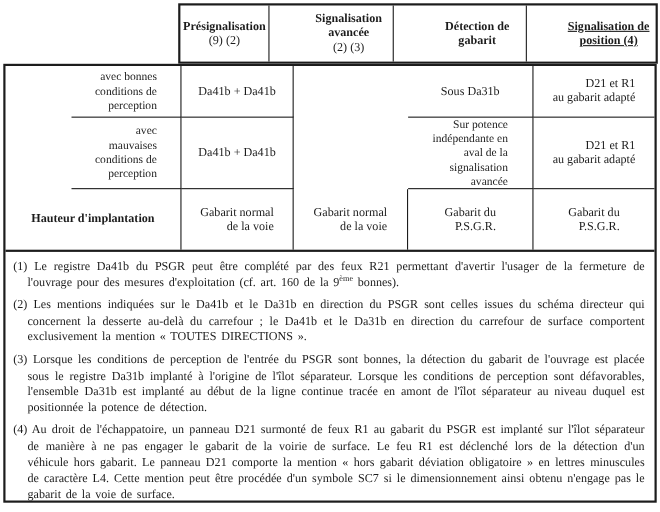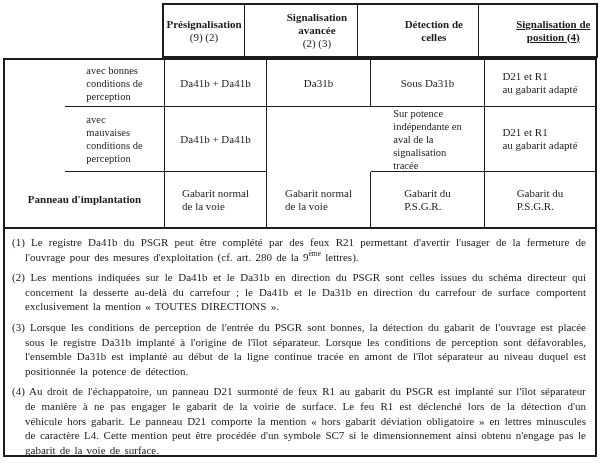--- a/index.html
+++ b/index.html
@@ -42,21 +42,21 @@
   .grid{
     display:grid;
     grid-template-columns:60px 100px 102px 104px 114px 110px;
     grid-template-rows:47px 65px 55px;
   }
   .cell{
     box-sizing:border-box;
     border-right:1px solid #1c1c1c;
     border-bottom:1px solid #1c1c1c;
     display:flex;align-items:center;justify-content:center;
-    text-align:left;font-size:11px;line-height:13px;
+    text-align:right;font-size:11px;line-height:13px;
     white-space:pre-line;
     padding:1px 2px;
   }
   .cell.last-col{border-right:none;}
   .cell.last-row{border-bottom:none;}
   .cell.bold{font-weight:bold;}
   .cell.group-label{grid-row:1 / 3;grid-column:1;}
   .cell.footer-label{grid-row:3;grid-column:1 / 3;}
   .cond{font-size:10.5px;}
 
@@ -88,66 +88,65 @@
       <span class="hc-title">Présignalisation</span>
       <span class="hc-sub">(9) (2)</span>
     </div>
     <div class="header-cell hc-2">
       <span class="hc-title">Signalisation
 avancée</span>
       <span class="hc-sub">(2) (3)</span>
     </div>
     <div class="header-cell hc-3">
       <span class="hc-title">Détection de
-celles</span>
+gabarit</span>
     </div>
     <div class="header-cell hc-4">
       <span class="hc-title">Signalisation de
 position  (4)</span>
     </div>
   </div>
 
   <div class="body-box">
     <div class="grid">
 
 
       <div class="cell cond" style="grid-row:1;grid-column:2;">avec bonnes
 conditions de
 perception</div>
       <div class="cell" style="grid-row:1;grid-column:3;">Da41b + Da41b</div>
-      <div class="cell" style="grid-row:1;grid-column:4;">Da31b</div>
       <div class="cell" style="grid-row:1;grid-column:5;font-family:Liberation Serif, serif;">Sous Da31b</div>
       <div class="cell last-col" style="grid-row:1;grid-column:6;">D21 et R1
 au gabarit adapté</div>
 
       <div class="cell cond" style="grid-row:2;grid-column:2;">avec
 mauvaises
 conditions de
 perception</div>
       <div class="cell" style="grid-row:2;grid-column:3;">Da41b + Da41b</div>
       <div class="cell cond" style="grid-row:2;grid-column:5;">Sur potence
 indépendante en
 aval de la
 signalisation
-tracée</div>
+avancée</div>
       <div class="cell last-col" style="grid-row:2;grid-column:6;">D21 et R1
 au gabarit adapté</div>
 
-      <div class="cell bold footer-label last-row">Panneau d'implantation</div>
+      <div class="cell bold footer-label last-row">Hauteur d'implantation</div>
       <div class="cell last-row" style="grid-row:3;grid-column:3;">Gabarit normal
 de la voie</div>
       <div class="cell last-row" style="grid-row:3;grid-column:4;">Gabarit normal
 de la voie</div>
       <div class="cell last-row" style="grid-row:3;grid-column:5;">Gabarit du
 P.S.G.R.</div>
       <div class="cell last-row last-col" style="grid-row:3;grid-column:6;">Gabarit du
 P.S.G.R.</div>
     </div>
 
     <div class="notes">
-      <p class="note"><span>(1)</span> <span>Le registre Da41b du PSGR peut être complété par des feux R21 permettant d'avertir l'usager de la fermeture de l'ouvrage pour des mesures d'exploitation (cf. art. 280 de la 9</span><sup>ème</sup><span> lettres).</span></p>
+      <p class="note"><span>(1)</span> <span>Le registre Da41b du PSGR peut être complété par des feux R21 permettant d'avertir l'usager de la fermeture de l'ouvrage pour des mesures d'exploitation (cf. art. 160 de la 9</span><sup>ème</sup><span> bonnes).</span></p>
       <p class="note"><span>(2)</span> <span>Les mentions indiquées sur le Da41b et le Da31b en direction du PSGR sont celles issues du schéma directeur qui concernent la desserte au-delà du carrefour ; le Da41b et le Da31b en direction du carrefour de surface comportent exclusivement la mention « TOUTES DIRECTIONS ».</span></p>
       <p class="note"><span>(3)</span> <span>Lorsque les conditions de perception de l'entrée du PSGR sont bonnes, la détection du gabarit de l'ouvrage est placée sous le registre Da31b implanté à l'origine de l'îlot séparateur. Lorsque les conditions de perception sont défavorables, l'ensemble Da31b est implanté au début de la ligne continue tracée en amont de l'îlot séparateur au niveau duquel est positionnée la potence de détection.</span></p>
       <p class="note"><span>(4)</span> <span>Au droit de l'échappatoire, un panneau D21 surmonté de feux R1 au gabarit du PSGR est implanté sur l'îlot séparateur de manière à ne pas engager le gabarit de la voirie de surface. Le feu R1 est déclenché lors de la détection d'un véhicule hors gabarit. Le panneau D21 comporte la mention « hors gabarit déviation obligatoire » en lettres minuscules de caractère L4. Cette mention peut être procédée d'un symbole SC7 si le dimensionnement ainsi obtenu n'engage pas le gabarit de la voie de surface.</span></p>
     </div>
   </div>
 
 </div>
 
 </body></html>

